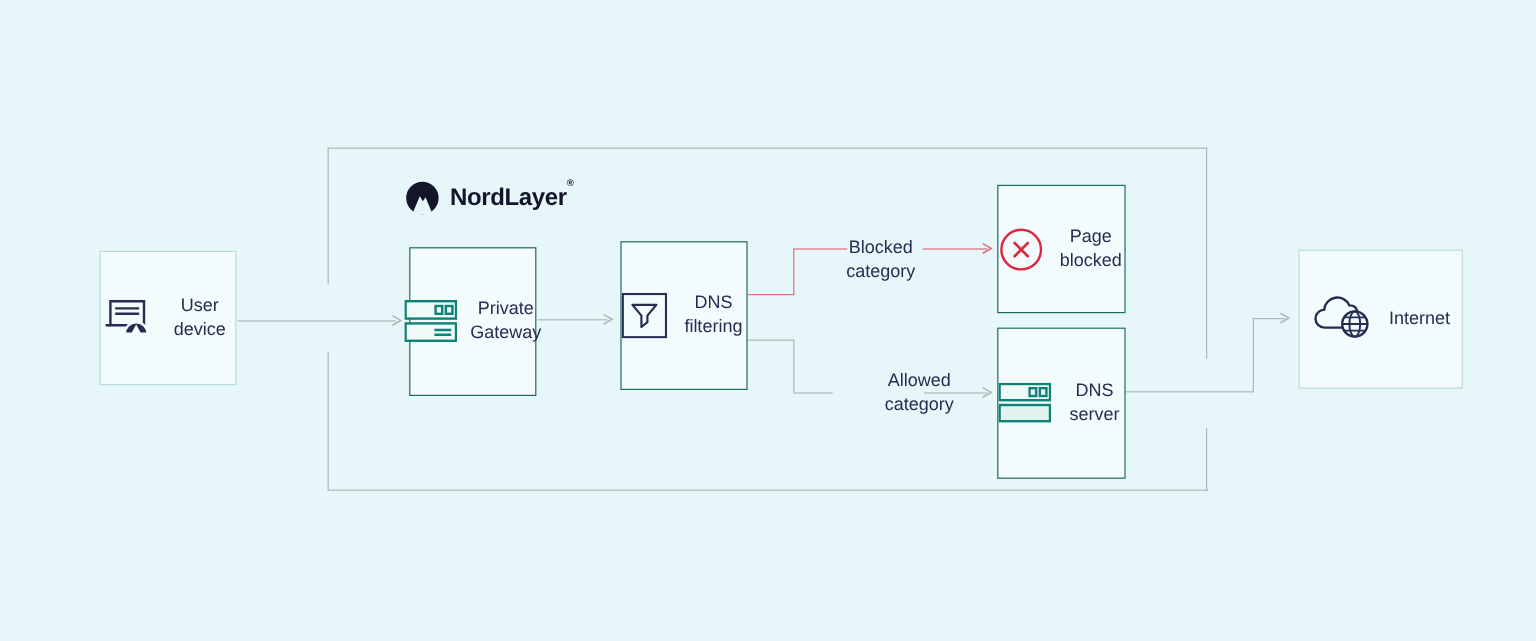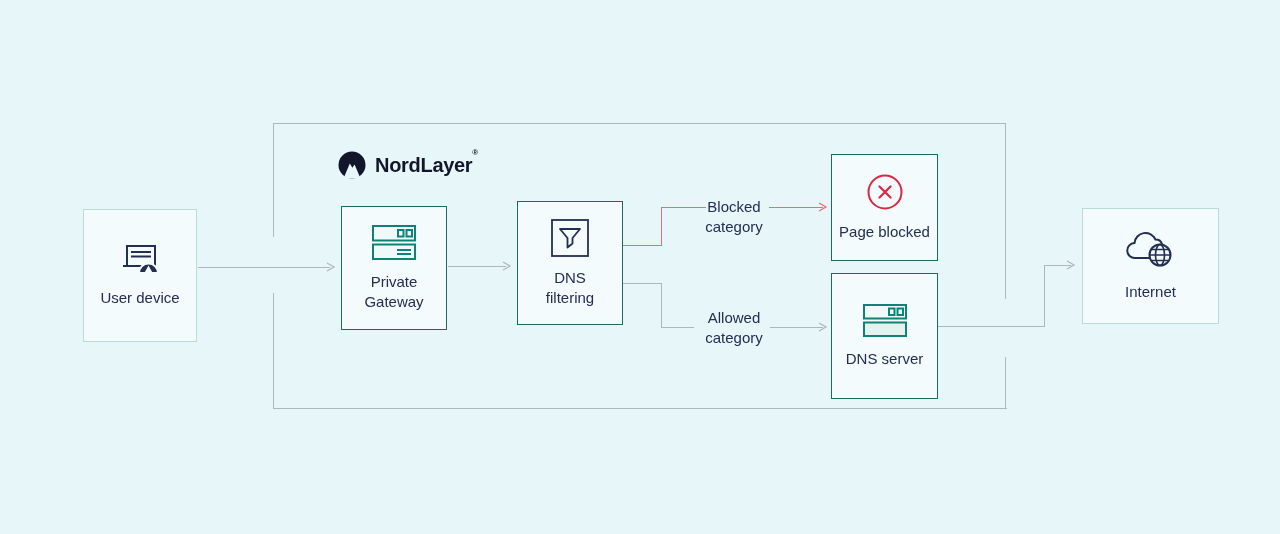--- a/index.html
+++ b/index.html
@@ -10,21 +10,21 @@
   *{margin:0;padding:0;box-sizing:border-box;}
   body{font-family:"Liberation Sans",sans-serif;}
   .canvas{position:relative;width:1280px;height:534px;background:var(--bg);overflow:hidden;}
 
   .seg{position:absolute;background:var(--line-gray);}
   .hline{position:absolute;height:1px;}
   .vline{position:absolute;width:1px;}
   .gray{background:var(--line-gray);}
   .redl{background:var(--red-line);}
 
-  .node{position:absolute;display:flex;flex-direction:column;align-items:center;
+  .node{position:absolute;display:flex;flex-direction:row;align-items:center;
         justify-content:center;gap:11px;background:var(--box-fill);}
   .node.outer{border:1px solid var(--teal-light);}
   .node.inner{border:1.5px solid var(--teal-dark);}
   .node-label{font-size:15px;line-height:20px;color:var(--navy);text-align:center;}
   .wrap70{width:72px;}
 
   .edge-label{position:absolute;font-size:15px;line-height:20px;color:var(--navy);
               text-align:center;width:86px;}
 
   .ah{position:absolute;width:12px;height:12px;}
@@ -77,42 +77,42 @@
 
   <div class="hline gray" style="left:623px;top:283px;width:39px"></div>
   <div class="vline gray" style="left:661px;top:283px;height:44px"></div>
   <div class="hline gray" style="left:661px;top:327px;width:33px"></div>
   <div class="hline gray" style="left:770px;top:327px;width:53px"></div>
   <span class="ah c-gray" style="left:816px;top:321px">
     <svg class="icon" width="12" height="12">
         <path d="M3 2 L10 6 L3 10" fill="none" stroke="currentColor" stroke-width="1.3"></path>
       </svg>
     </span>
-  <div class="edge-label" style="left:691px;top:308px">Allowed category</div>
+  <div class="edge-label" style="left:723px;top:308px">Allowed category</div>
 
   <div class="hline gray" style="left:938px;top:326px;width:107px"></div>
   <div class="vline gray" style="left:1044px;top:265px;height:62px"></div>
   <div class="hline gray" style="left:1044px;top:265px;width:27px"></div>
   <span class="ah c-gray" style="left:1064px;top:259px">
     <svg class="icon" width="12" height="12">
         <path d="M3 2 L10 6 L3 10" fill="none" stroke="currentColor" stroke-width="1.3"></path>
       </svg>
     </span>
 
   <div class="logo">
     <span>
       <svg class="icon" width="30" height="30" viewBox="0 0 30 30">
         <circle cx="15" cy="15" r="13.5" fill="#13162b"></circle>
         <polygon points="6.5,28.5 12.8,13.5 15.4,17.8 17.6,14.4 23.5,28.5" fill="#e7f6f9"></polygon>
       </svg>
     </span>
     <span class="logo-text"><span>NordLayer</span><span class="logo-tm">®</span></span>
   </div>
 
-  <div class="node outer" style="left:83px;top:209px;width:114px;height:133px">
+  <div class="node outer" style="left:83px;top:209px;width:114px;height:112px">
     <span class="c-navy">
       <svg class="icon" width="42" height="34" viewBox="0 0 42 34">
         <path d="M8 3 H36 V23 H8 Z" fill="none" stroke="currentColor" stroke-width="2"></path>
         <path d="M12 9 H32 M12 13.5 H32" stroke="currentColor" stroke-width="2"></path>
         <path d="M8 23 H4" stroke="currentColor" stroke-width="2"></path>
         <path d="M20 30 A9.5 9.5 0 0 1 39 30 H32.5 L29.5 24.5 26.5 30 Z" fill="currentColor" stroke="#f3fbfc" stroke-width="2"></path>
       </svg>
     </span>
     <div class="node-label">User device</div>
   </div>

